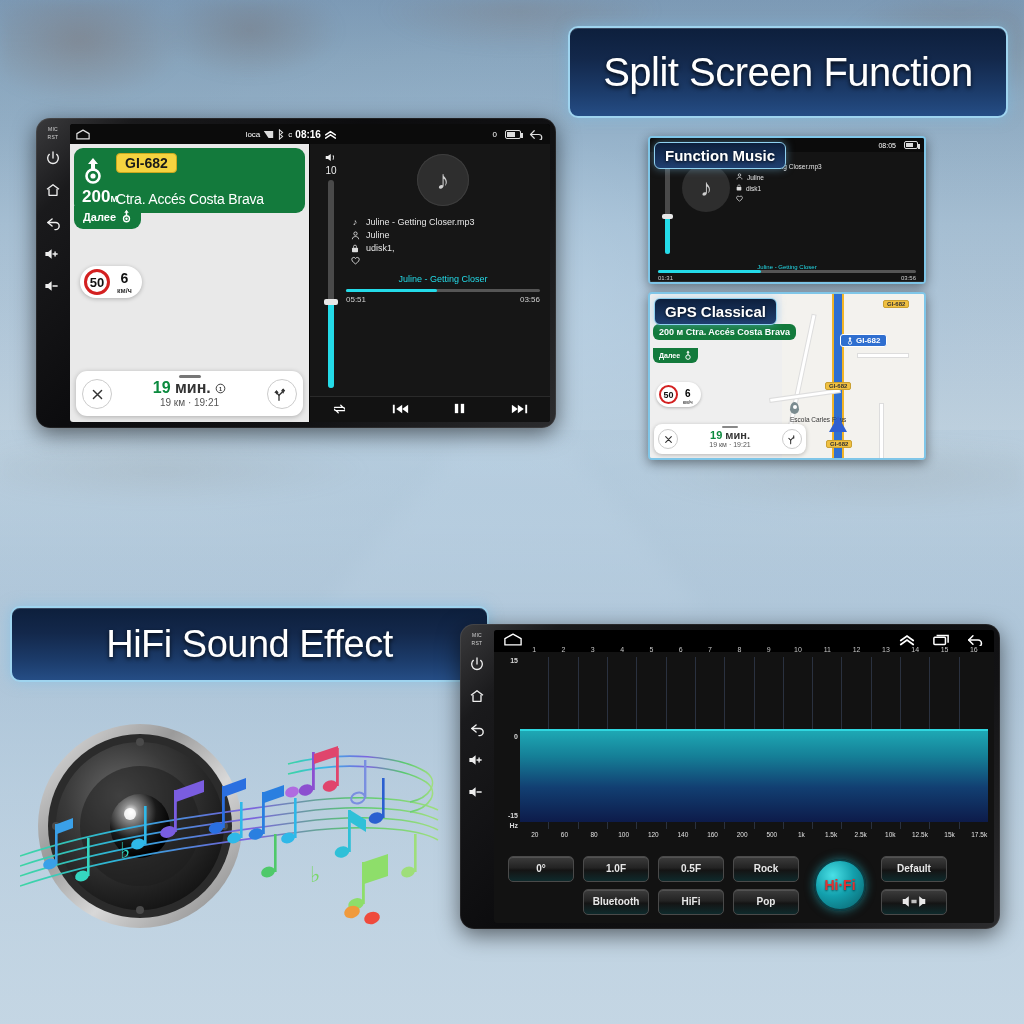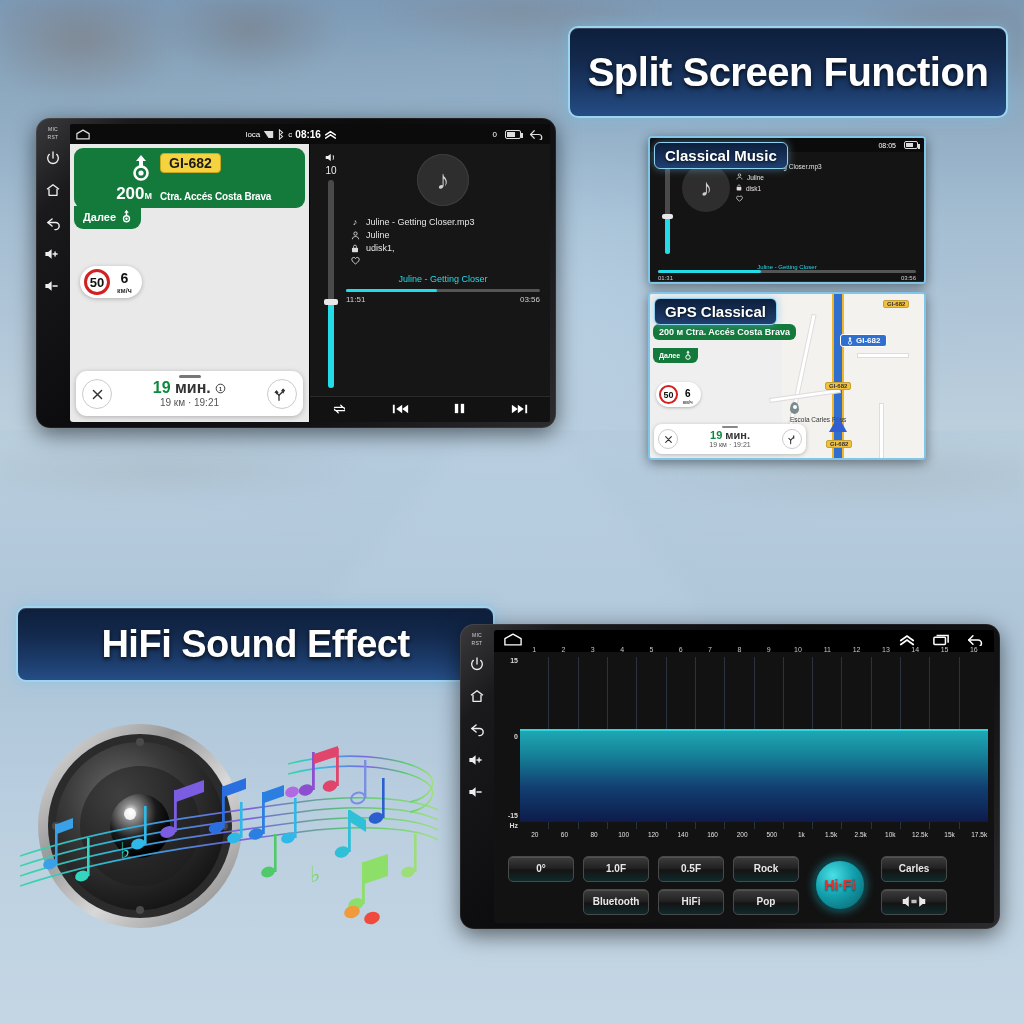--- a/index.html
+++ b/index.html
@@ -53,26 +53,26 @@
   
   .banner {
     position:absolute;
     border:2px solid #9fd4ef;
     border-radius:10px;
     background:linear-gradient(180deg,#0d1f3c 0%, #13284b 35%, #1b3a68 70%, #254d85 100%);
     box-shadow:0 0 14px rgba(120,190,230,0.55), inset 0 1px 0 rgba(255,255,255,0.18);
     display:flex; align-items:center; justify-content:center;
   }
   .banner span {
-    color:#fff; font-weight:bold; letter-spacing:-0.5px;
+    color:#fff; font-weight:normal; letter-spacing:-0.5px;
     text-shadow:0 2px 4px rgba(0,0,0,0.8);
   }
   #banner-split { left:568px; top:26px; width:440px; height:92px; }
   #banner-split span { font-size:40px; }
-  #banner-hifi { left:16px; top:606px; width:479px; height:76px;align-items:center; }
+  #banner-hifi { left:10px; top:606px; width:479px; height:76px;align-items:center; }
   #banner-hifi span { font-size:38px; }
 
   
   .unit {
     position:absolute;
     background:linear-gradient(135deg,#3a3a3c 0%, #1a1a1c 12%, #0c0c0e 40%, #121214 70%, #2c2c2e 100%);
     border-radius:14px;
     box-shadow:0 6px 22px rgba(0,0,0,0.55), inset 0 0 0 1px rgba(255,255,255,0.08);
     display:flex;
   }
@@ -106,29 +106,29 @@
   .split { flex:1; display:flex; }
   .pane-nav { width:50%; background:#e9e9e9; position:relative; border-right:1px solid #000; }
   .pane-music { width:50%; background:#161616; position:relative; display:flex; flex-direction:column; }
 
   
   .nav-top {
     position:absolute; left:4px; right:4px; top:4px;
     background:#137a3c; border-radius:9px; padding:5px 8px 6px 8px;
     display:flex; align-items:center; gap:8px;
   }
-  .nav-arrow { width:26px; flex:0 0 26px; display:flex; flex-direction:column; align-items:flex-end; color:#fff;margin-left:44px; }
+  .nav-arrow { width:26px; flex:0 0 26px; display:flex; flex-direction:column; align-items:flex-start; color:#fff; }
   .nav-dist { color:#fff; font-weight:bold; font-size:17px; line-height:1; }
   .nav-dist small { font-size:9px; font-weight:bold; }
   .nav-right { flex:1; }
   .nav-shield {
     display:inline-block; background:#f5d340; color:#1a1a1a; font-weight:bold;
     font-size:14px; padding:1px 8px; border-radius:4px; border:1px solid #caa81e; line-height:1.15;
   }
-  .nav-street { color:#fff; font-weight:bold; font-size:10px; margin-top:18px; white-space:nowrap; letter-spacing:-0.2px; }
+  .nav-street { color:#fff; font-weight:normal; font-size:14px; margin-top:18px; white-space:nowrap; letter-spacing:-0.2px; }
   .nav-next {
     position:absolute; left:4px; top:62px; background:#137a3c; color:#fff;
     border-radius:0 0 9px 9px; padding:3px 9px 5px 9px; font-size:11px; font-weight:bold;
     display:flex; align-items:center; gap:5px;
   }
   .nav-speed {
     position:absolute; left:10px; top:122px; background:#fff; border-radius:18px;
     padding:3px 10px 3px 4px; display:flex; align-items:center; gap:7px;
     box-shadow:0 1px 4px rgba(0,0,0,0.25);
   }
@@ -494,21 +494,21 @@
                     </svg>
                 </span>
               </div>
             </div>
             <div class="now">Juline - Getting Closer</div>
             <div class="prog">
               <div class="prog-track">
                   <div class="prog-fill"></div>
                 </div>
               <div class="prog-time">
-                <span>11:51</span>
+                <span>05:51</span>
                 <span>03:56</span>
               </div>
             </div>
           </div>
         </div>
         <div class="mus-ctrl">
           <span>
             <svg width="15" height="12" viewBox="0 0 18 14" fill="none" stroke="#fff" stroke-width="1.5" stroke-linecap="round">
                 <path d="M3 5h10l-2.5-2.5M15 9H5l2.5 2.5"></path>
                 <path d="M13 5a2 2 0 0 1 2 2M5 9a2 2 0 0 1-2-2"></path>
@@ -596,21 +596,21 @@
     </div>
   </div>
   <div class="prev-ctrl">
     <span></span>
     <span></span>
     <span></span>
     <span></span>
     <span></span>
     <span></span>
   </div>
-  <div class="prev-label">Classical Music</div>
+  <div class="prev-label">Function Music</div>
 </div>
 
 <div class="preview" id="prev-gps">
   <div class="gmap">
     <div class="gmap-roadbase"></div>
     <div class="hwy-casing" style="left:182px; top:0; width:12px; height:168px;"></div>
     <div class="hwy" style="left:184px; top:0; width:8px; height:168px;"></div>
     <div class="st" style="left:150px; top:20px; width:3px; height:120px; transform:rotate(12deg);"></div>
     <div class="st" style="left:208px; top:60px; width:50px; height:3px;"></div>
     <div class="st" style="left:120px; top:100px; width:70px; height:3px; transform:rotate(-8deg);"></div>
@@ -956,21 +956,21 @@
           <div class="eqb">Rock</div>
           <div class="eqb active">Custom</div>
           <div class="eqb">Bluetooth</div>
           <div class="eqb">HiFi</div>
           <div class="eqb">Pop</div>
         </div>
       <div class="hifi-knob">
         <span>Hi·Fi</span>
       </div>
       <div class="eq-right">
-        <div class="eqb">Carles</div>
+        <div class="eqb">Default</div>
         <div class="eqb">
           <svg width="26" height="13" viewBox="0 0 30 14" fill="#e8e8e8">
             <path d="M2 4h3l4-3v12L5 10H2z"></path>
               <path d="M28 4h-3l-4-3v12l4-3h3z"></path>
             <path d="M12 5h6v4h-6z" opacity=".8"></path>
           </svg>
         </div>
       </div>
     </div>
   </div>

